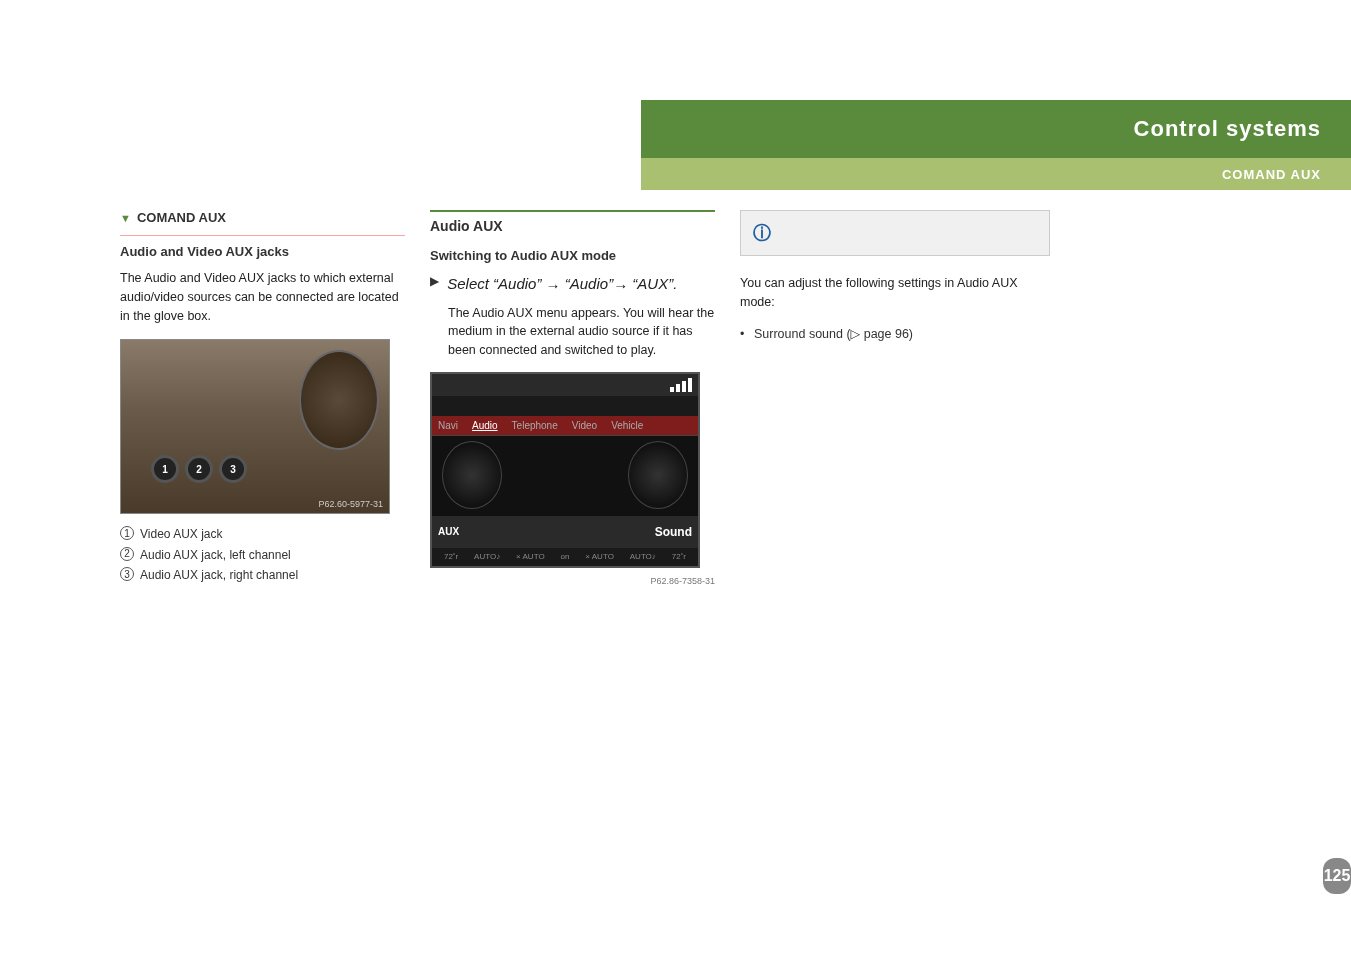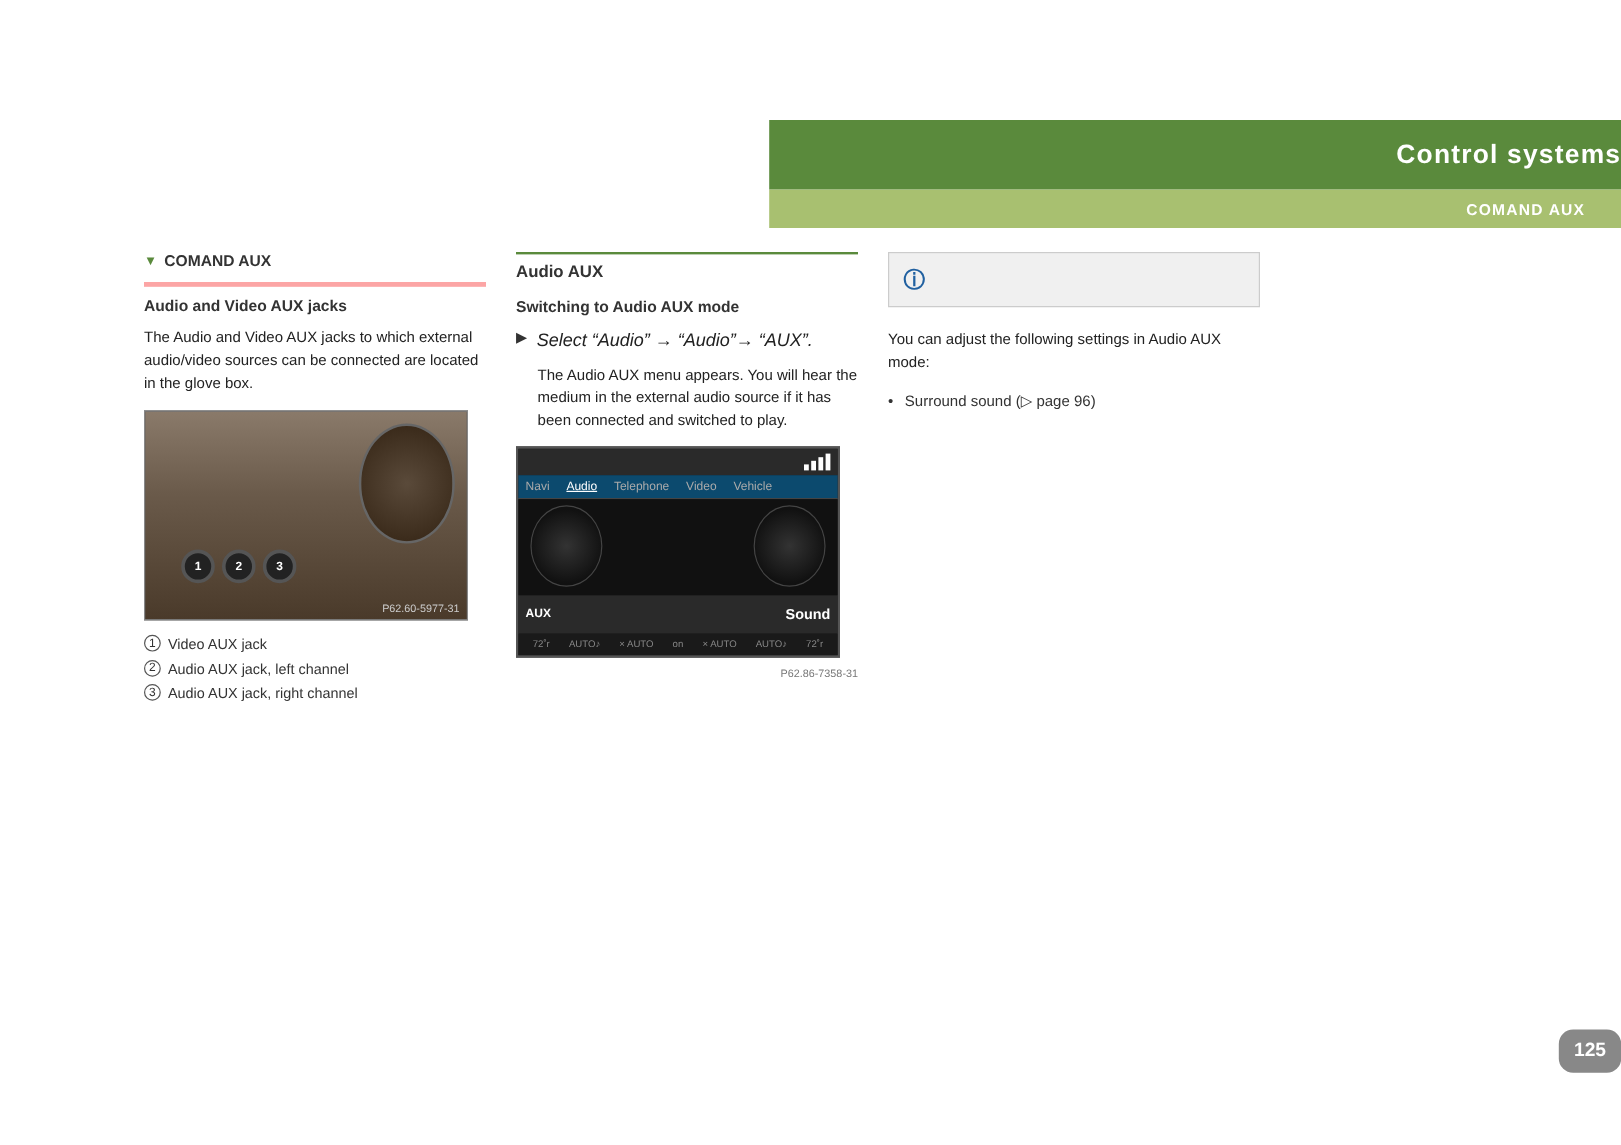--- a/index.html
+++ b/index.html
@@ -18,20 +18,21 @@
     .header-bar {
       position: absolute;
       top: 100px;
       right: 0;
       width: 710px;
       height: 58px;
       background: #5a8a3c;
       display: flex;
       align-items: center;
       justify-content: flex-end;
+      padding-right: 30px;
     }
     .header-title {
       color: #fff;
       font-size: 22px;
       font-weight: bold;
       letter-spacing: 1px;
     }
 
     
     .subheader-bar {
@@ -51,21 +52,21 @@
       font-size: 13px;
       font-weight: bold;
       letter-spacing: 1px;
     }
 
     
     .page-number-box {
       position: absolute;
       bottom: 60px;
       right: 0;
-      width: 52px;
+      width: 28px;
       height: 36px;
       background: #888;
       display: flex;
       align-items: center;
       justify-content: center;
       border-radius: 12px;
     }
     .page-number {
       color: #fff;
       font-size: 16px;
@@ -99,21 +100,21 @@
       line-height: 1.5;
       color: #222;
       margin-bottom: 14px;
     }
 
     .subsection-heading {
       font-size: 13px;
       font-weight: bold;
       color: #333;
       margin-bottom: 10px;
-      border-top: 4px solid #fca5a5;
+      border-top: 1px solid #fca5a5;
       padding-top: 8px;
     }
 
     
     .glove-box-img {
       width: 270px;
       height: 175px;
       background: #555;
       position: relative;
       margin-bottom: 10px;
@@ -245,25 +246,26 @@
     .signal-bars {
       display: flex;
       align-items: flex-end;
       gap: 2px;
     }
     .bar {
       background: #fff;
       width: 4px;
     }
     .screen-nav {
-      background: #0c4a6e;
+      background: #7f1d1d;
       border-bottom: 1px solid #444;
       display: flex;
       padding: 4px 6px;
       gap: 14px;
+      margin-top: 20px;
     }
     .nav-item {
       color: #aaa;
       font-size: 10px;
     }
     .nav-item.active {
       color: #fff;
       text-decoration: underline;
     }
     .screen-content {

